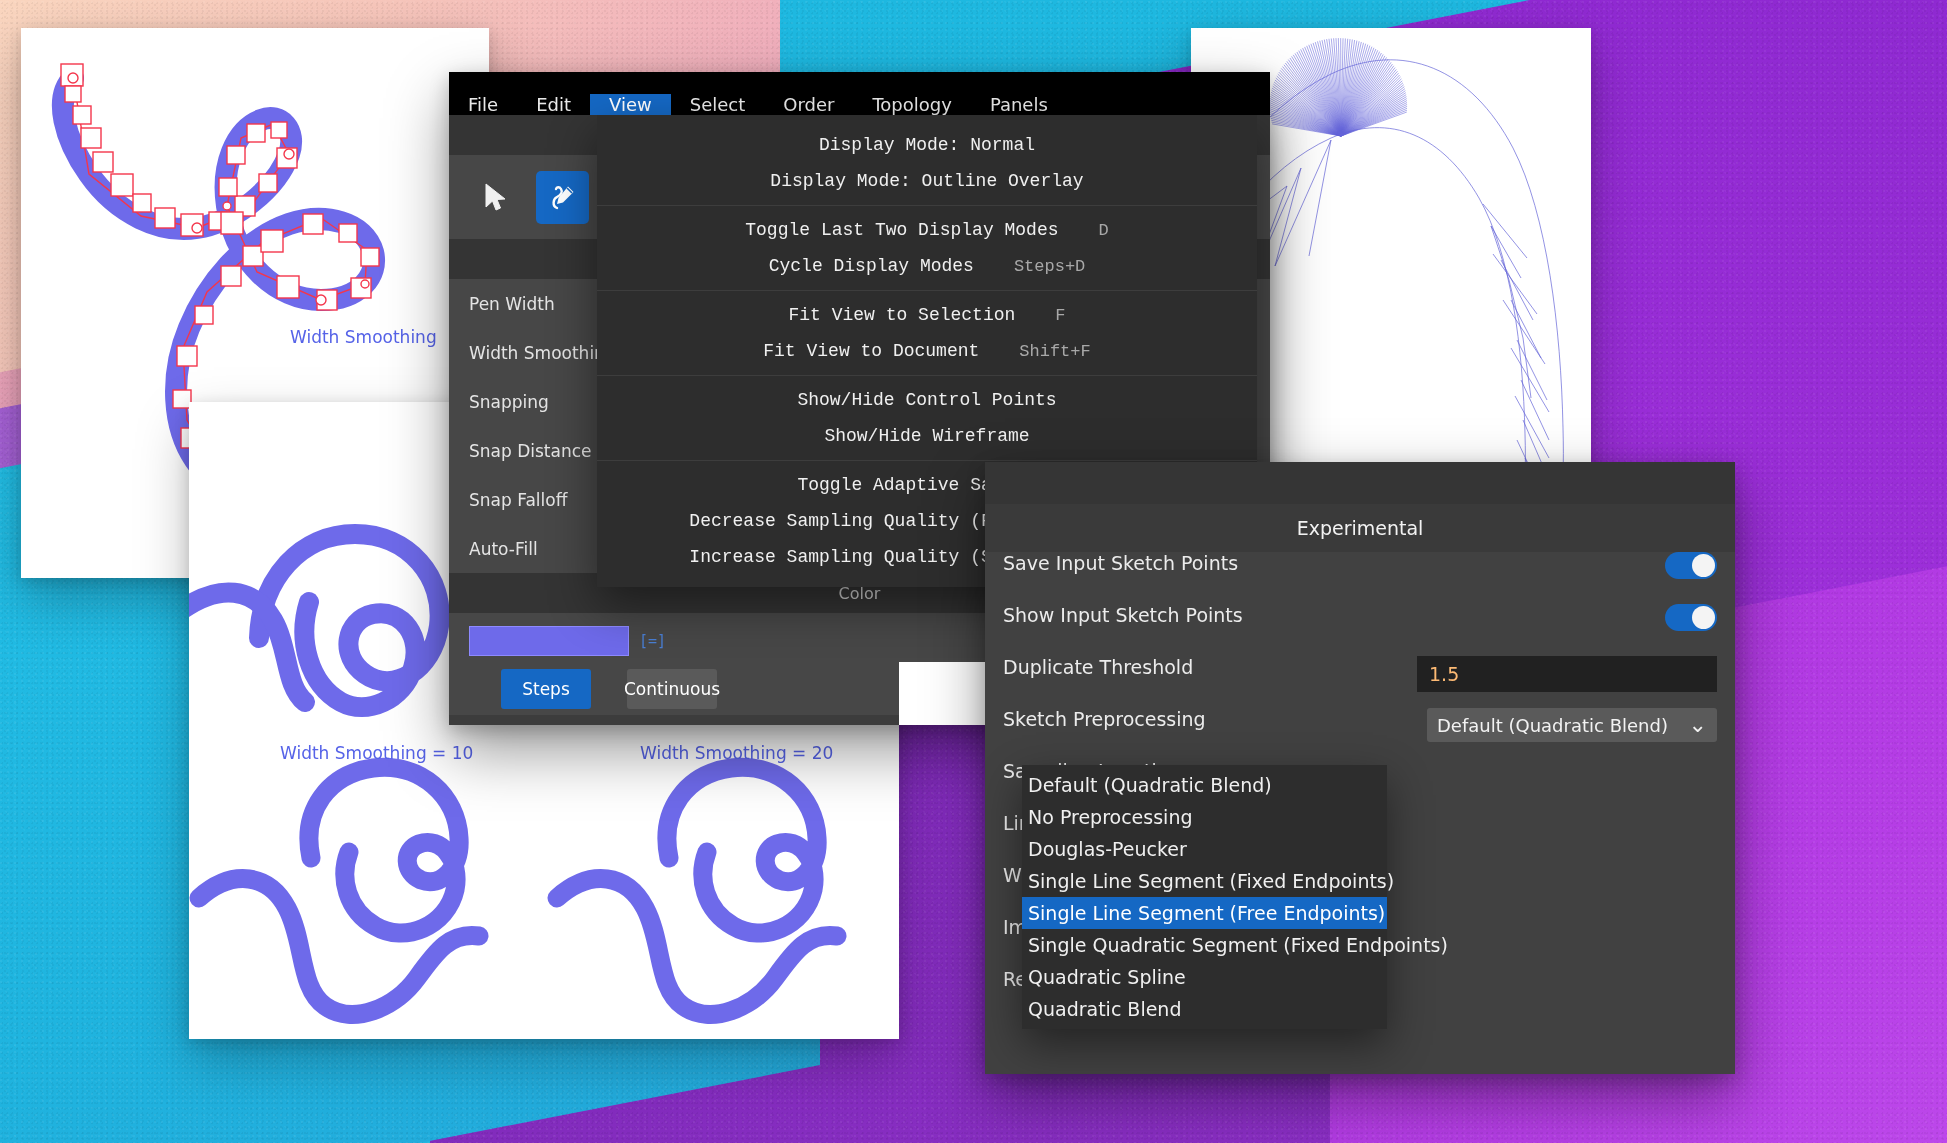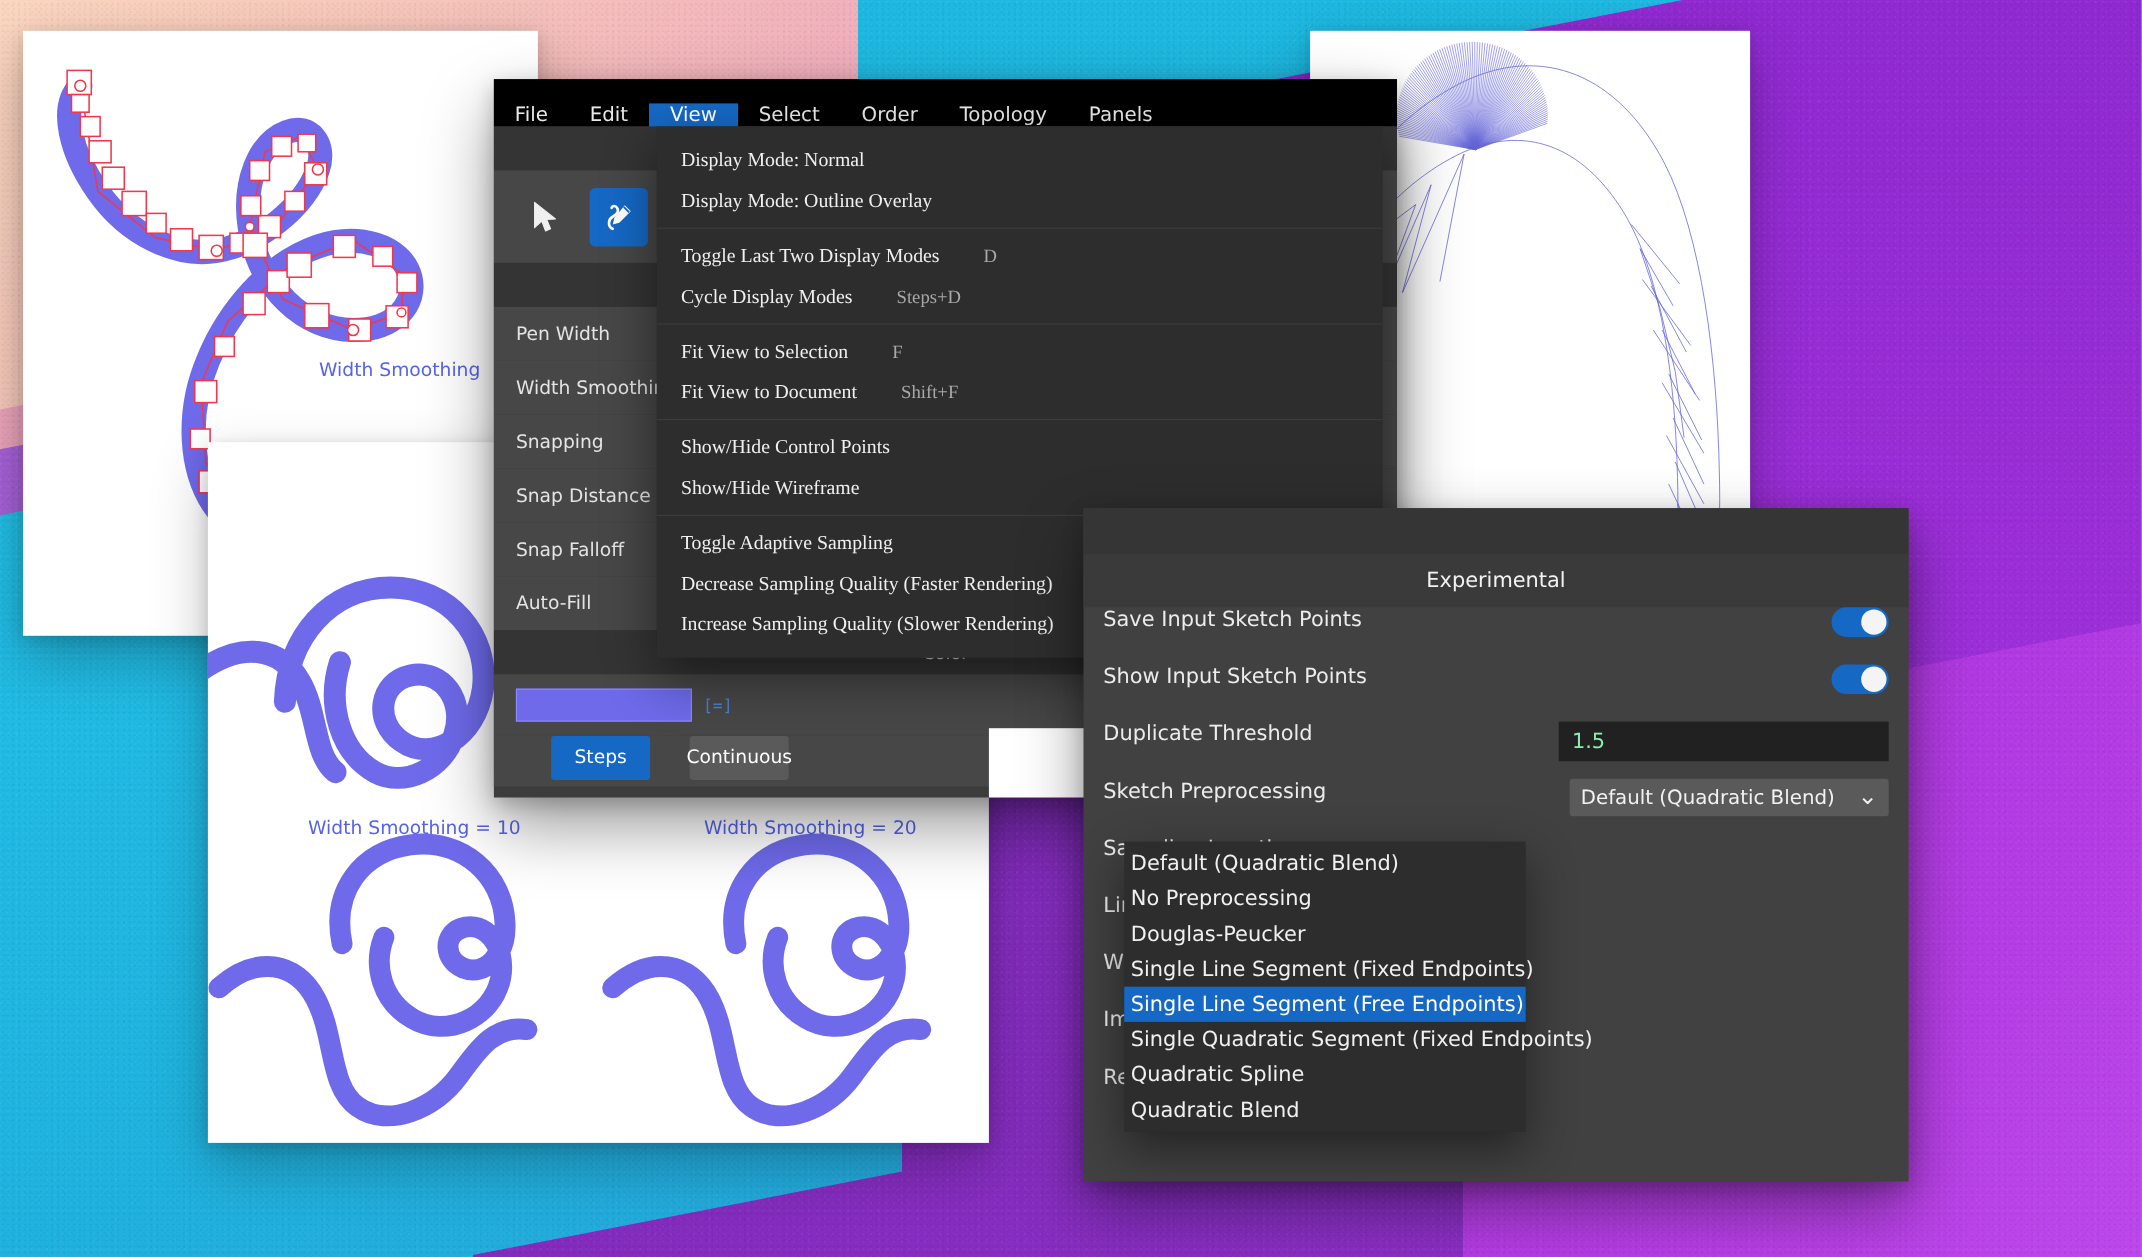--- a/index.html
+++ b/index.html
@@ -136,22 +136,22 @@
   #view-dropdown {
     position: absolute; left: 597px; top: 115px; width: 660px;
     background: #2d2d2d; color: #f0f0f0;
     box-shadow: 0 18px 44px rgba(0,0,0,.45);
     padding: 6px 0;
     z-index: 40;
   }
   .vd-group { padding: 6px 0; }
   .vd-group + .vd-group { border-top: 1px solid #3d3d3d; }
   .vd-item {
-    display: flex; align-items: center; justify-content: flex-start;
-    padding: 8px 22px; font-size: 18px; font-family: Liberation Serif, serif;
+    display: flex; align-items: center; justify-content: center;
+    padding: 8px 22px; font-size: 18px; font-family: Liberation Mono, monospace;
     cursor: pointer; white-space: nowrap;
   }
   .vd-shortcut { color: #a8a8a8; font-size: 17px; margin-left: 40px; }
 
   
   #experimental-panel {
     position: absolute; left: 985px; top: 462px; width: 750px; height: 612px;
     background: #414141;
     box-shadow: 0 24px 56px rgba(0,0,0,.42), 0 6px 18px rgba(0,0,0,.2);
     z-index: 60;
@@ -170,21 +170,21 @@
   .exp-label { white-space: nowrap; }
   .toggle {
     width: 52px; height: 27px; border-radius: 14px; background: #1568c4;
     position: relative; flex-shrink: 0;
   }
   .toggle .knob {
     position: absolute; top: 2px; right: 2px; width: 23px; height: 23px;
     border-radius: 50%; background: #f4f4f4;
   }
   #dup-input {
-    width: 300px; height: 36px; background: #212121; color: #86efac;
+    width: 300px; height: 36px; background: #212121; color: #fdba74;
     border: none; padding: 0 12px; font-size: 19px;
     font-family: "DejaVu Sans", sans-serif;
   }
   #preproc-display {
     width: 290px; height: 34px; background: #5a5a5a; color: #f2f2f2;
     display: flex; align-items: center; justify-content: space-between;
     padding: 0 10px; font-size: 18px; border-radius: 3px;
     font-family: "DejaVu Sans", sans-serif;
   }
   #preproc-listbox {

